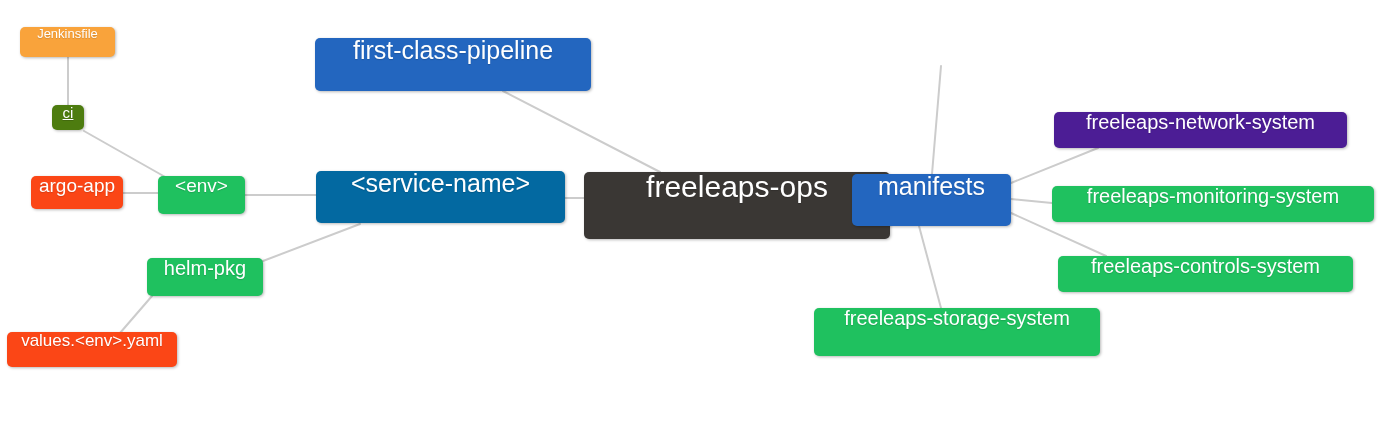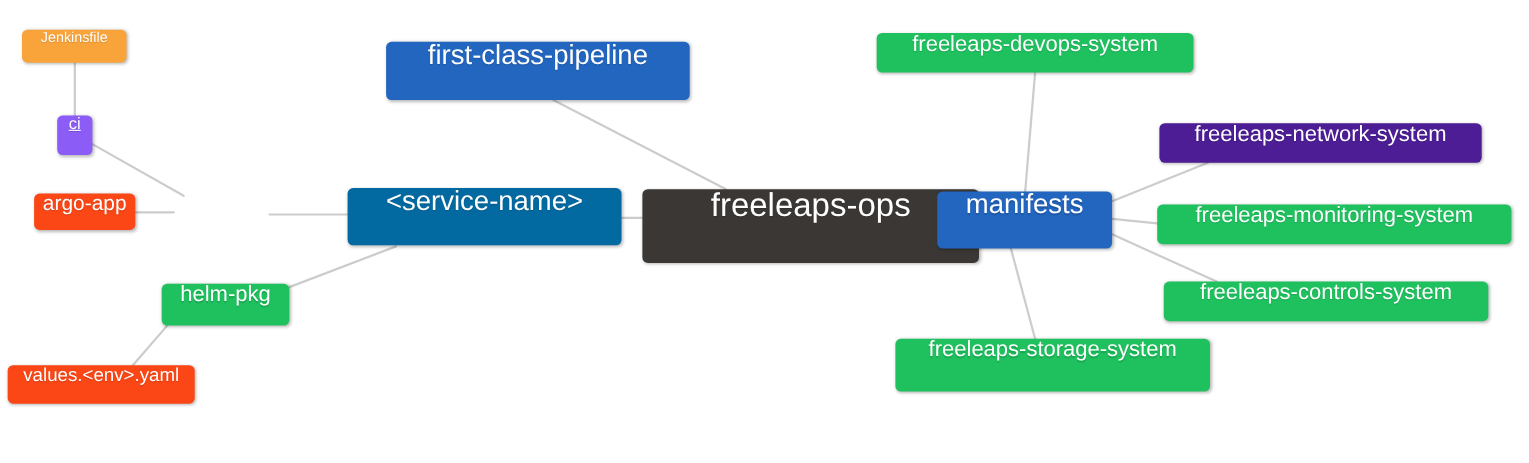--- a/index.html
+++ b/index.html
@@ -58,46 +58,46 @@
       <line x1="932" y1="174" x2="941" y2="66" stroke="#CCCCCC" stroke-width="2" stroke-linecap="round"></line>
       <line x1="1011" y1="183" x2="1098" y2="148" stroke="#CCCCCC" stroke-width="2" stroke-linecap="round"></line>
       <line x1="1011" y1="199" x2="1052" y2="203" stroke="#CCCCCC" stroke-width="2" stroke-linecap="round"></line>
       <line x1="1011" y1="213" x2="1106" y2="256" stroke="#CCCCCC" stroke-width="2" stroke-linecap="round"></line>
       <line x1="919" y1="226" x2="941" y2="308" stroke="#CCCCCC" stroke-width="2" stroke-linecap="round"></line>
     </svg>
 
 <div class="node" style="left: 20px; top: 27px; width: 95px; height: 30px; font-size: 13px; background: rgb(249, 163, 59);">
       <span>Jenkinsfile</span>
     </div>
-    <div class="node" style="left: 52px; top: 105px; width: 32px; height: 36px; font-size: 15px; background: #8b5cf6; text-decoration: underline;">
+    <div class="node" style="left: 52px; top: 105px; width: 32px; height: 25px; font-size: 15px; background: #4d7c0f; text-decoration: underline;">
       <span>ci</span>
     </div>
     <div class="node" style="left: 31px; top: 176px; width: 92px; height: 33px; font-size: 19px; background: rgb(251, 70, 22);">
       <span>argo-app</span>
+    </div>
+    <div class="node" style="left: 158px; top: 176px; width: 87px; height: 38px; font-size: 19px; background: rgb(31, 193, 95);">
+      <span>&lt;env&gt;</span>
     </div>
     <div class="node" style="left: 147px; top: 258px; width: 116px; height: 38px; font-size: 20px; background: rgb(31, 193, 95);">
       <span>helm-pkg</span>
     </div>
     <div class="node" style="left: 7px; top: 332px; width: 170px; height: 35px; font-size: 17px; background: rgb(251, 70, 22);">
       <span>values.&lt;env&gt;.yaml</span>
     </div>
-    <div class="node" style="left: 315px; top: 38px; width: 276px; height: 53px; font-size: 25px; background: rgb(35, 102, 191); margin-left: 36px;">
+    <div class="node" style="left: 315px; top: 38px; width: 276px; height: 53px; font-size: 25px; background: rgb(35, 102, 191);">
       <span>first-class-pipeline</span>
     </div>
     <div class="node" style="left: 316px; top: 171px; width: 249px; height: 52px; font-size: 25px; background: #0369a1;">
       <span>&lt;service-name&gt;</span>
     </div>
     <div class="node" style="left: 584px; top: 172px; width: 306px; height: 67px; font-size: 30px; background: rgb(58, 55, 52);">
       <span>freeleaps-ops</span>
     </div>
     <div class="node" style="left: 852px; top: 174px; width: 159px; height: 52px; font-size: 25px; background: rgb(35, 102, 191);">
       <span>manifests</span>
-    </div>
-    <div class="node" style="left: 797px; top: 30px; width: 288px; height: 36px; font-size: 20px; background: rgb(31, 193, 95);">
-      <span>freeleaps-devops-system</span>
     </div>
     <div class="node" style="left: 1054px; top: 112px; width: 293px; height: 36px; font-size: 20px; background: #4c1d95;">
       <span>freeleaps-network-system</span>
     </div>
     <div class="node" style="left: 1052px; top: 186px; width: 322px; height: 36px; font-size: 20px; background: rgb(31, 193, 95);">
       <span>freeleaps-monitoring-system</span>
     </div>
     <div class="node" style="left: 1058px; top: 256px; width: 295px; height: 36px; font-size: 20px; background: rgb(31, 193, 95);">
       <span>freeleaps-controls-system</span>
     </div>

